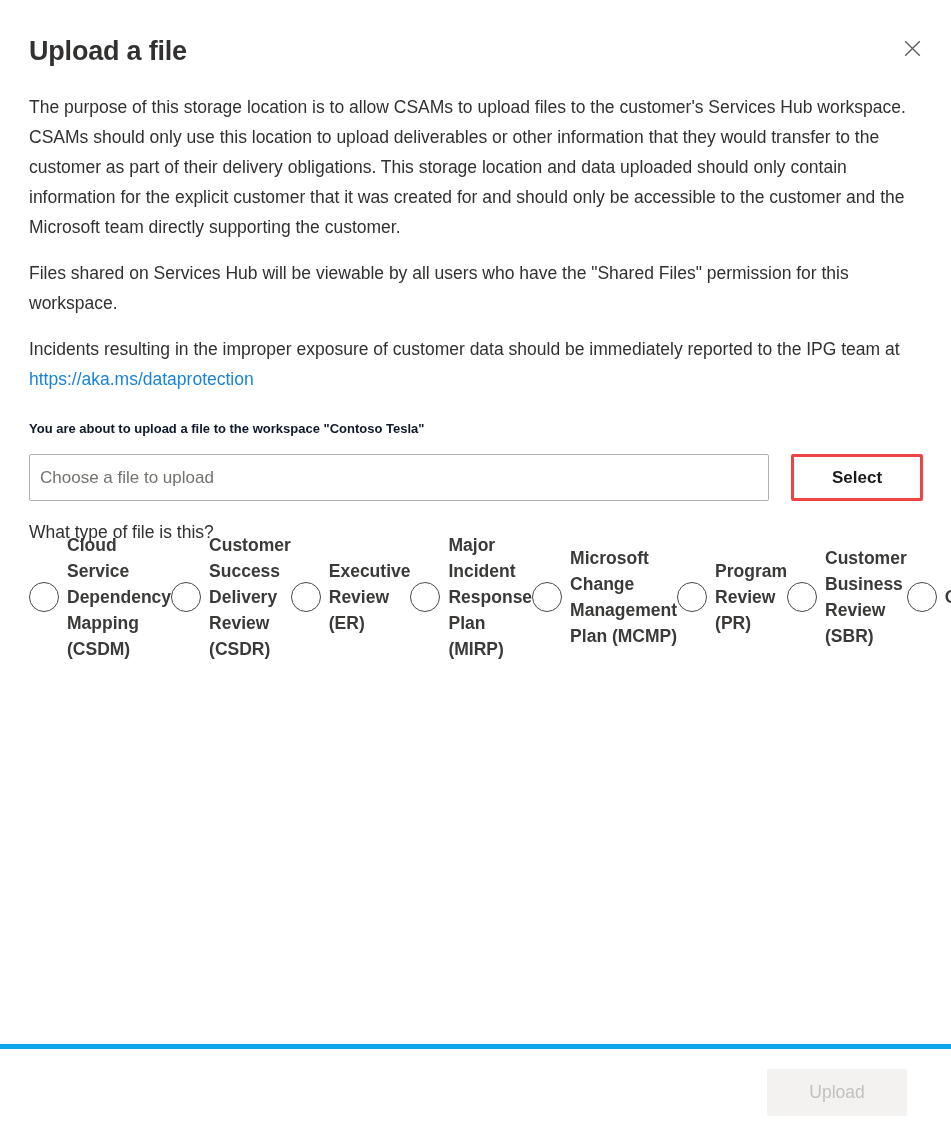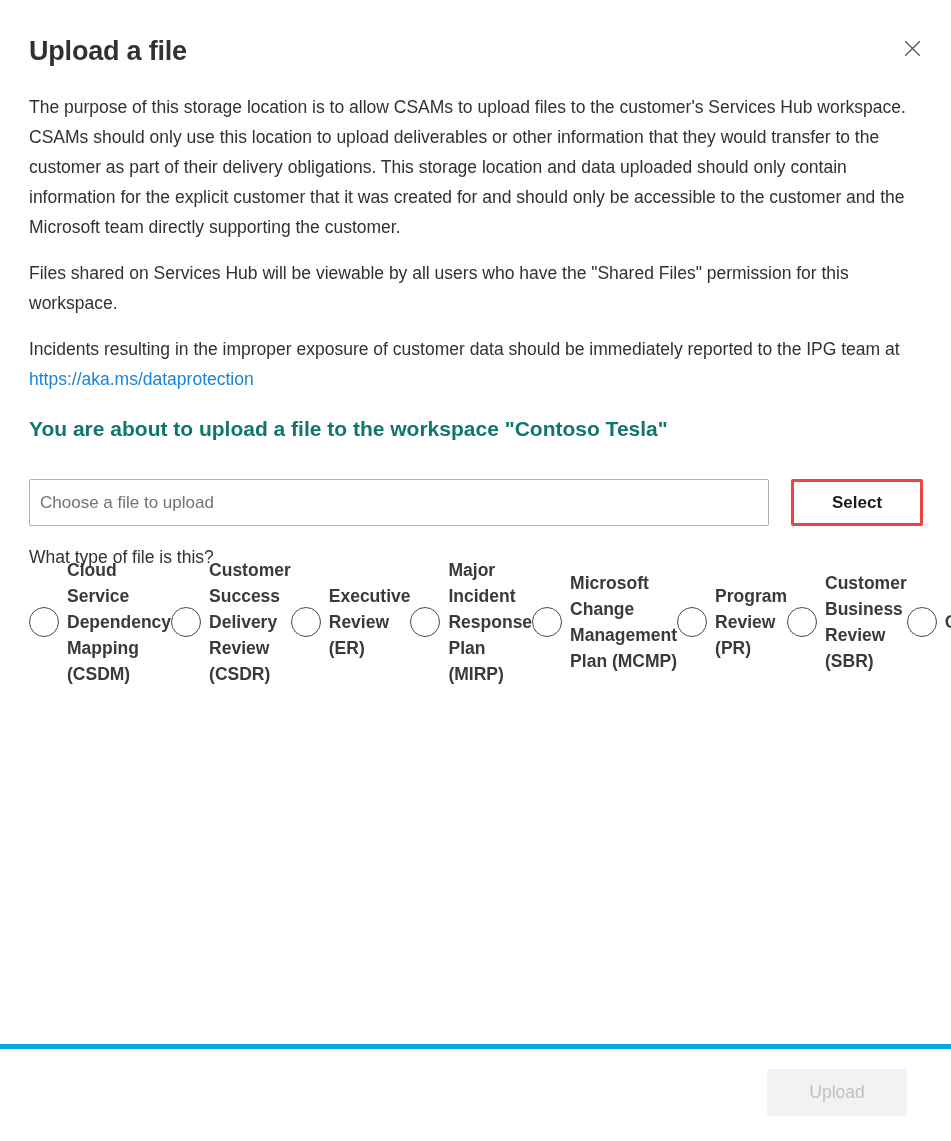--- a/index.html
+++ b/index.html
@@ -74,32 +74,32 @@
   }
   .para.first { margin-top: 24px; }
 
   .link {
     color: #1a84d8;
     text-decoration: none;
     cursor: pointer;
   }
 
   .workspace-line {
-    font-size: 21px;
+    font-size: 13px;
     line-height: 26px;
     font-weight: 700;
-    color: #0f766e;
+    color: #0f172a;
     margin: 22px 0 0 0;
   }
 
   
   .file-row {
     display: flex;
     align-items: stretch;
-    margin-top: 37px;
+    margin-top: 12px;
     gap: 22px;
   }
   .file-input {
     flex: 0 0 740px;
     height: 47px;
     border: 1px solid #b3b0ad;
     border-radius: 2px;
     background: #ffffff;
     font-family: inherit;
     font-size: 17px;

